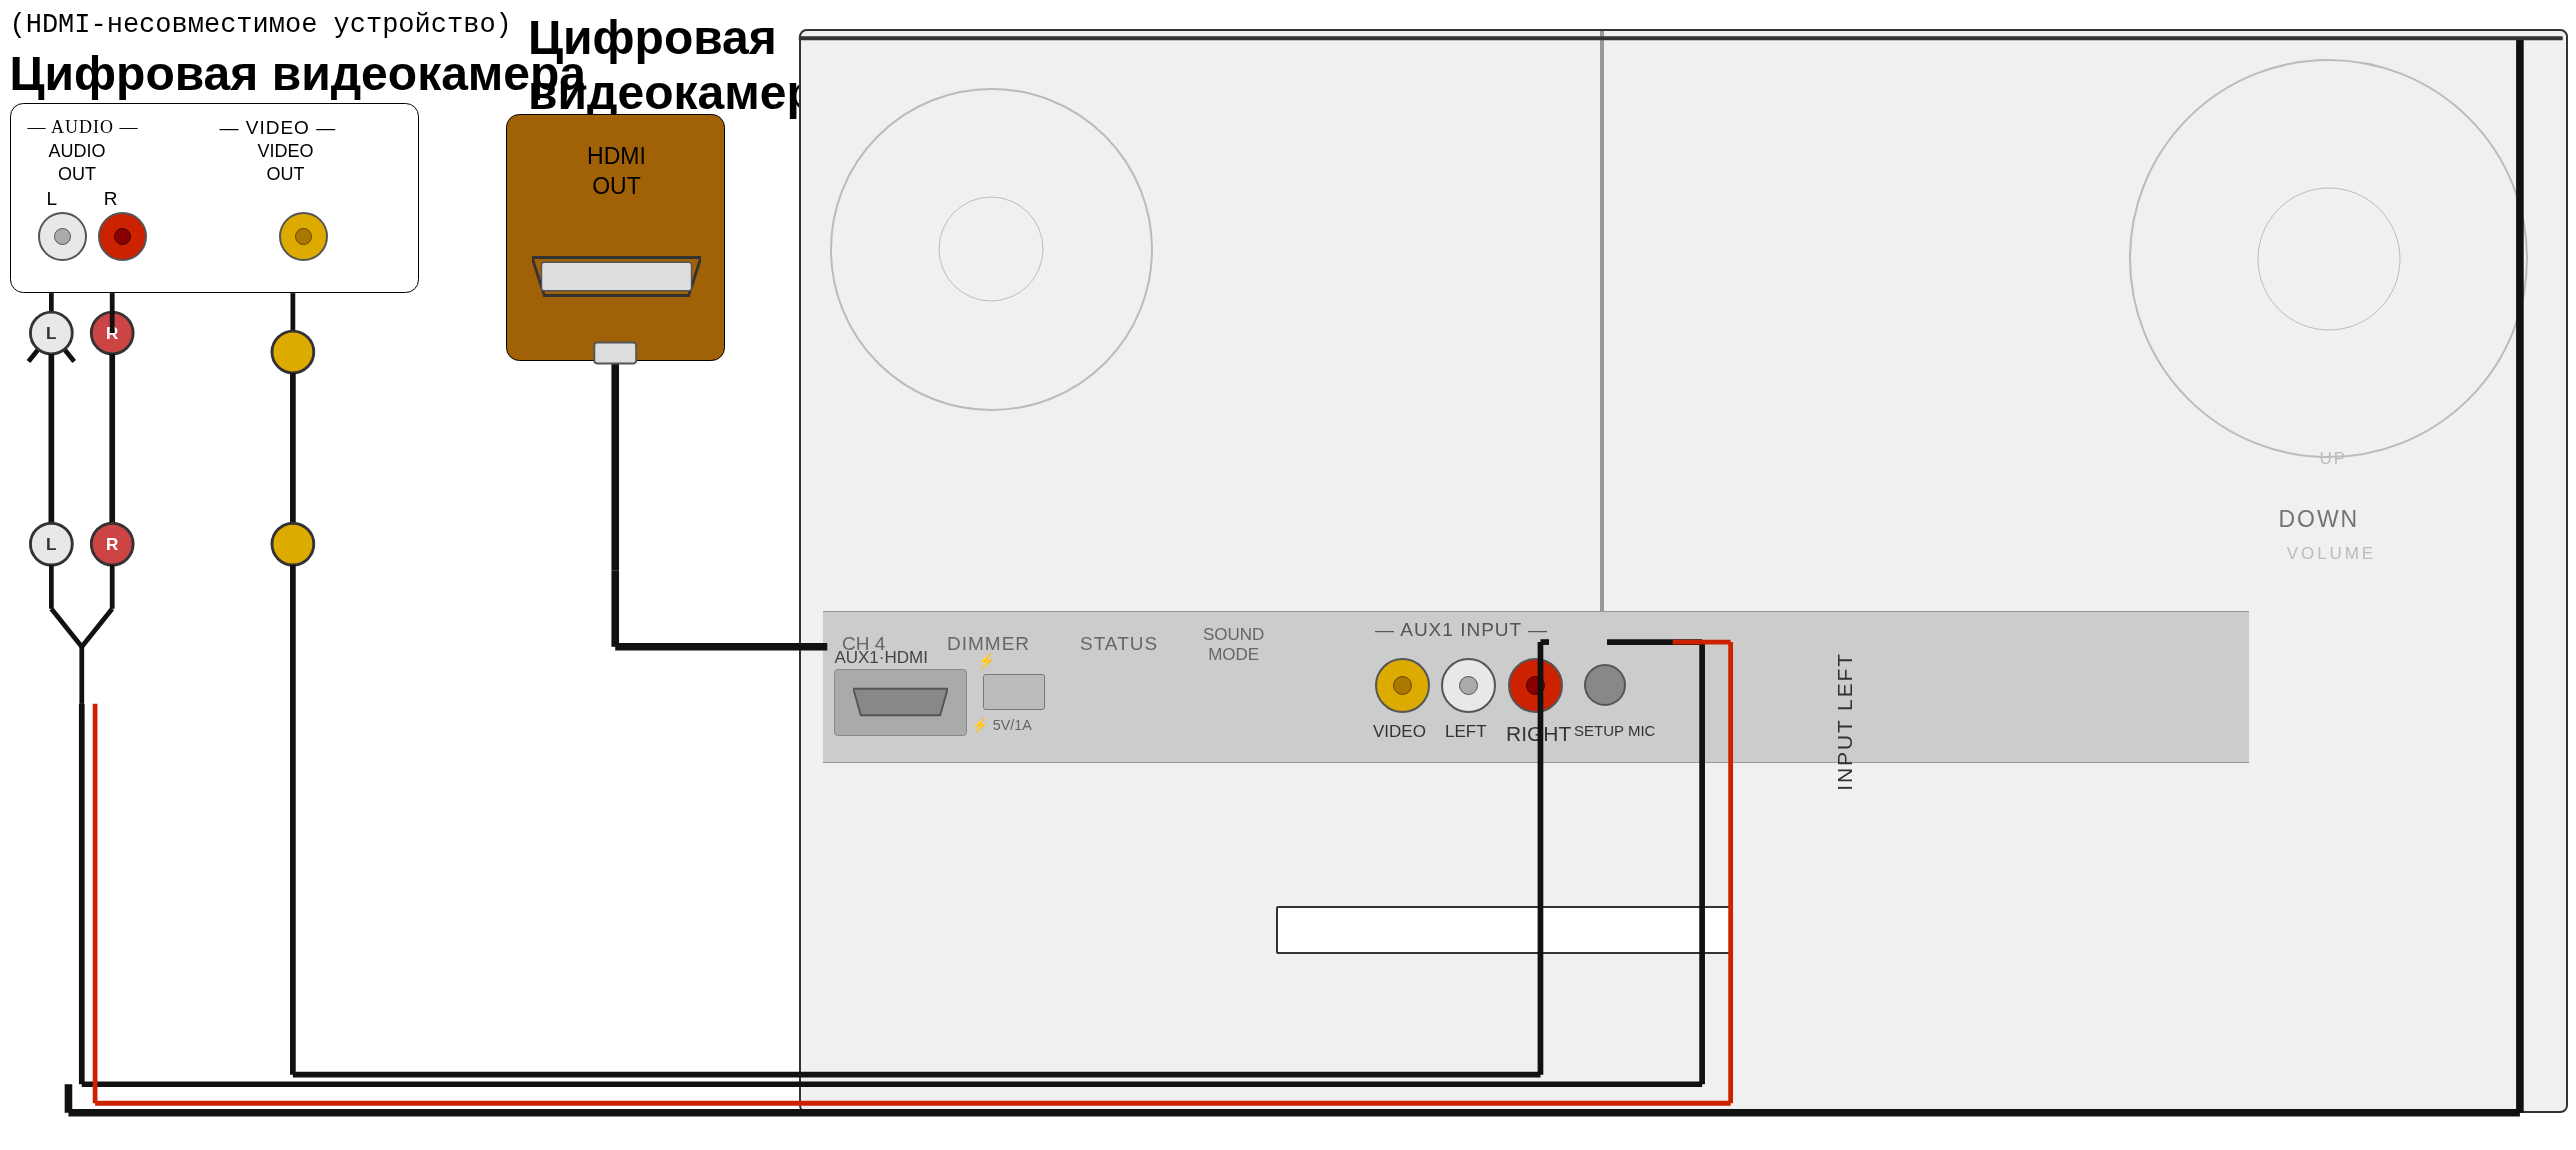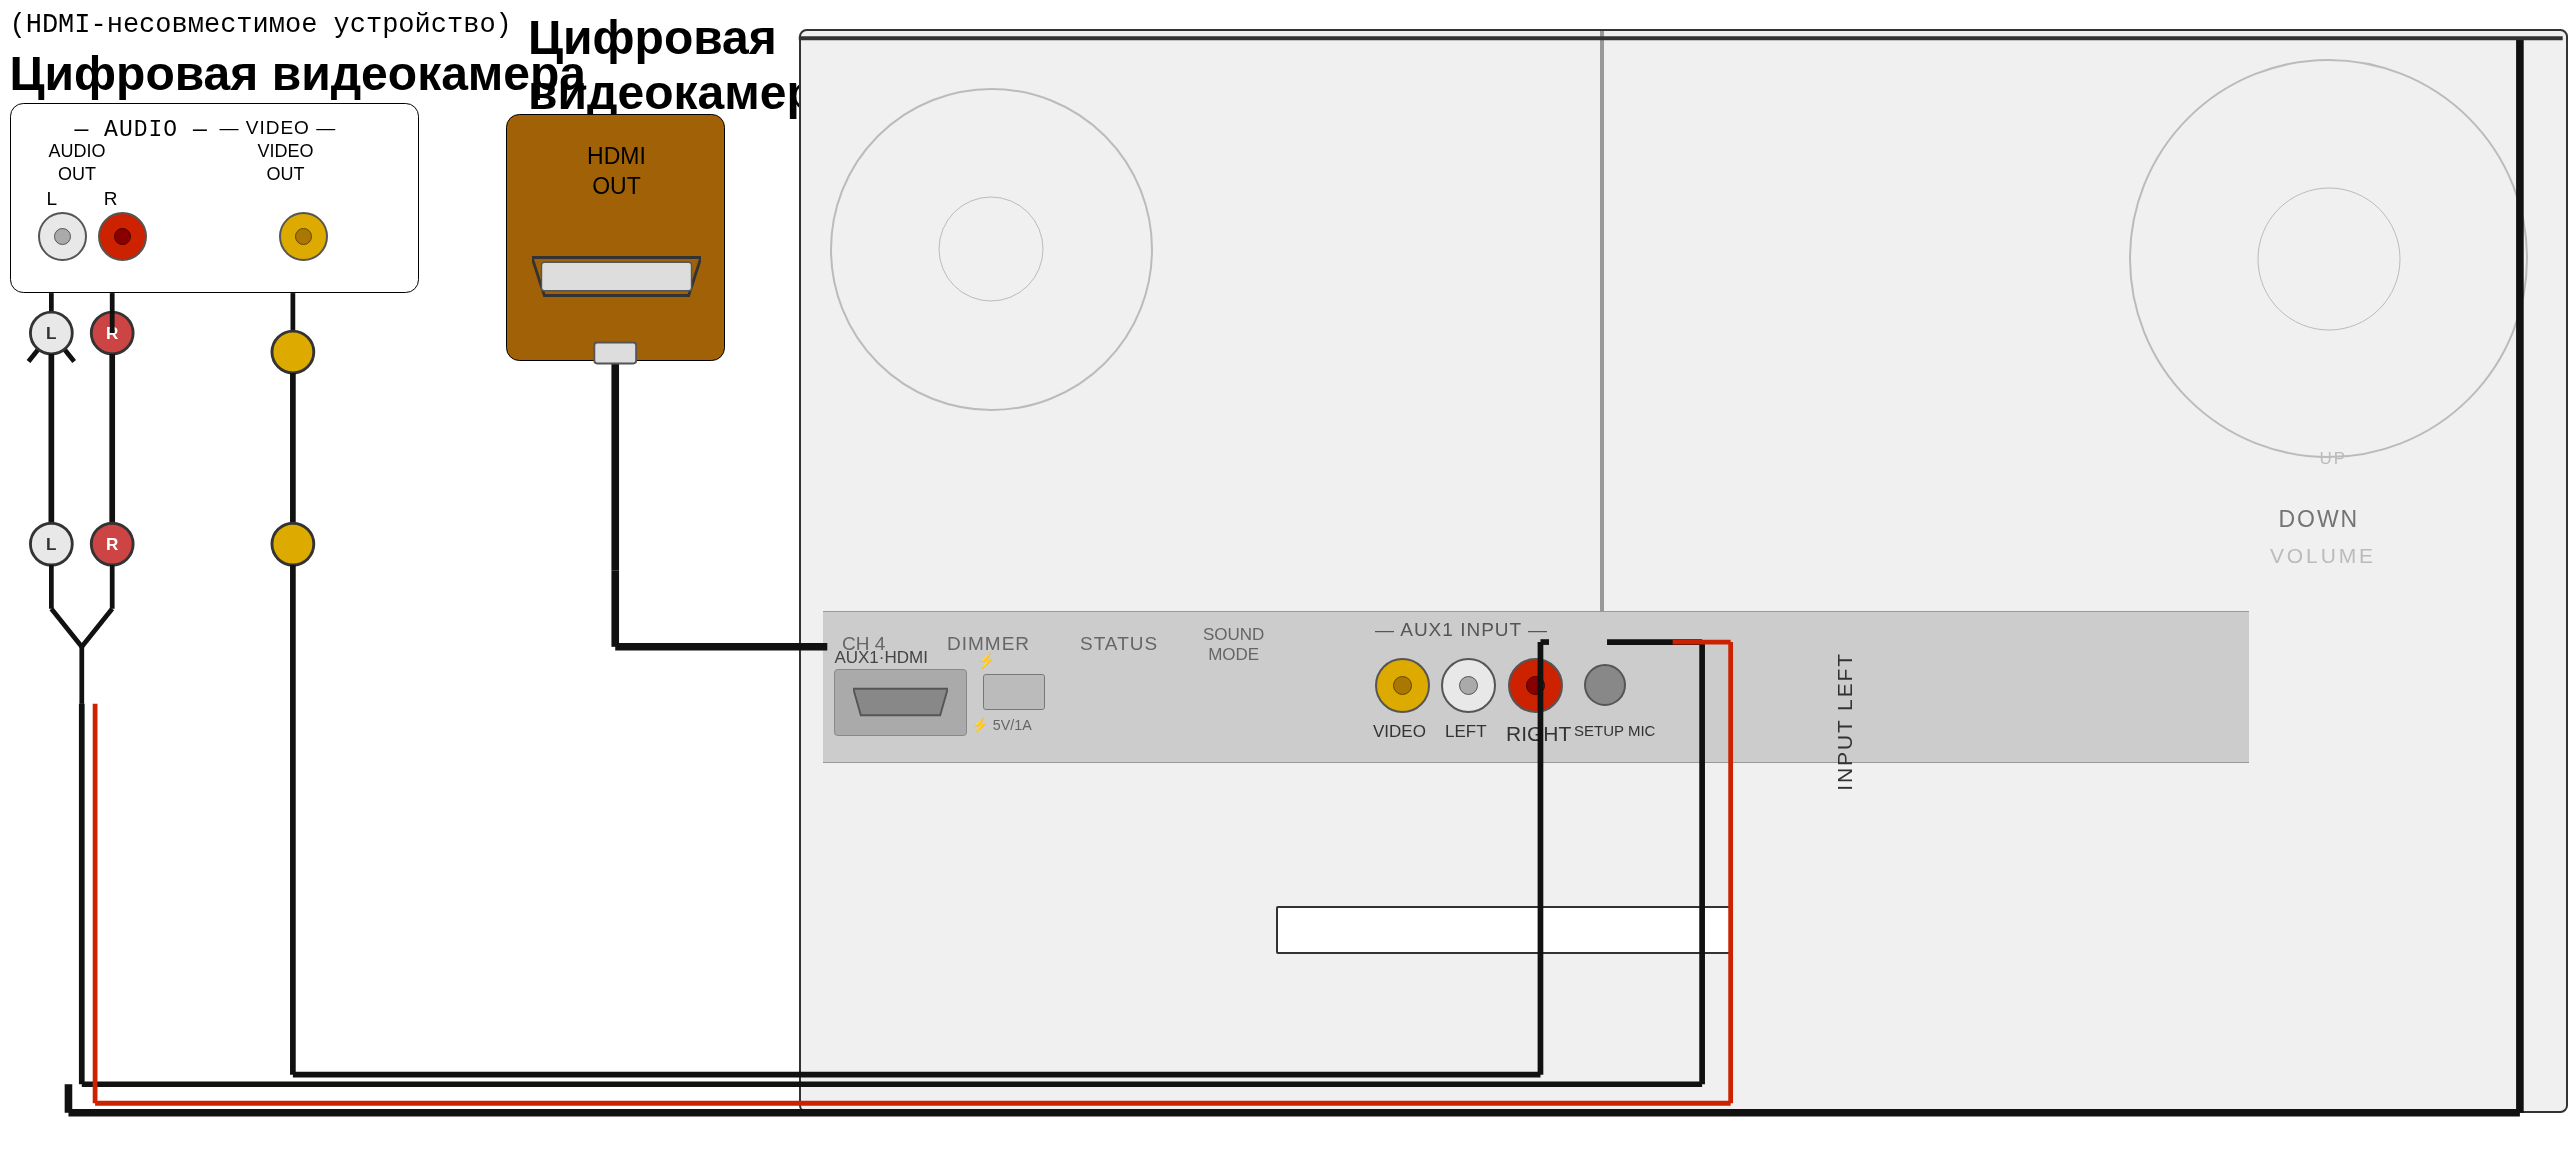--- a/index.html
+++ b/index.html
@@ -34,21 +34,21 @@
 </head>
 <body>
 
 <div class="diagram-container">
 
   <div style="position:absolute;left:9.5px;top:9.5px;font-size:27px;color:#000;font-family:Liberation Mono, monospace;">(HDMI-несовместимое устройство)</div>
   <div style="position:absolute;left:9.5px;top:46px;font-size:48px;font-weight:bold;color:#000;font-family:Arial,sans-serif;">Цифровая видеокамера</div>
 
   <div style="position:absolute;left:9.5px;top:103px;width:409px;height:190px;border:1.9px solid #000;border-radius:13.3px;background:#fff;">
 
-    <div style="position:absolute;left:17px;top:13.3px;font-size:23px;color:#000;font-family:Liberation Mono, monospace;letter-spacing:1px;margin-left:47px;">— AUDIO —</div>
+    <div style="position:absolute;left:17px;top:13.3px;font-size:18px;color:#000;font-family:Liberation Serif, serif;letter-spacing:1px;">— AUDIO —</div>
 
     <div style="position:absolute;left:209px;top:13.3px;font-size:19px;color:#000;font-family:Arial,sans-serif;letter-spacing:1px;">— VIDEO —</div>
 
     <div style="position:absolute;left:38px;top:36px;font-size:18px;color:#000;font-family:Arial,sans-serif;text-align:center;line-height:1.3;">
       <span style="white-space:pre-line;">AUDIO
 OUT</span>
     </div>
 
     <div style="position:absolute;left:247px;top:36px;font-size:18px;color:#000;font-family:Arial,sans-serif;text-align:center;line-height:1.3;">
       <span style="white-space:pre-line;">VIDEO
@@ -93,21 +93,21 @@
     </div>
 
     <div style="position:absolute;left:799px;top:0;width:3.8px;height:590px;background:#999;"></div>
 
     <div style="position:absolute;right:38px;top:28.5px;width:399px;height:399px;border-radius:50%;border:2.9px solid #bbb;background:transparent;">
       <div style="position:absolute;left:50%;top:50%;transform:translate(-50%,-50%);width:143px;height:143px;border-radius:50%;border:1.9px solid #bbb;"></div>
     </div>
 
     <div style="position:absolute;right:219px;top:418px;font-size:17px;color:#bbb;font-family:Arial,sans-serif;letter-spacing:1.9px;">UP</div>
     <div style="position:absolute;right:207px;top:475px;font-size:23px;color:#737373;font-family:Arial,sans-serif;letter-spacing:1.9px;">DOWN</div>
-    <div style="position:absolute;right:190px;top:513px;font-size:21px;color:#bbb;font-family:Arial,sans-serif;letter-spacing:2.9px;">VOLUME</div>
+    <div style="position:absolute;right:190px;top:513px;font-size:17px;color:#bbb;font-family:Arial,sans-serif;letter-spacing:2.9px;">VOLUME</div>
 
     <div style="position:absolute;left:0;top:580px;width:1426px;height:152px;background:#ccc;border-top:1.9px solid #999;border-bottom:1.9px solid #999;margin-left:22px;">
 
       <div style="position:absolute;left:19px;top:21px;font-size:19px;color:#666;font-family:Arial,sans-serif;">CH 4</div>
 
       <div style="position:absolute;left:124px;top:21px;font-size:19px;color:#666;font-family:Arial,sans-serif;letter-spacing:1px;">DIMMER</div>
 
       <div style="position:absolute;left:257px;top:21px;font-size:19px;color:#666;font-family:Arial,sans-serif;letter-spacing:1px;">STATUS</div>
 
       <div style="position:absolute;left:380px;top:13.3px;font-size:17px;color:#666;font-family:Arial,sans-serif;text-align:center;line-height:1.2;">

